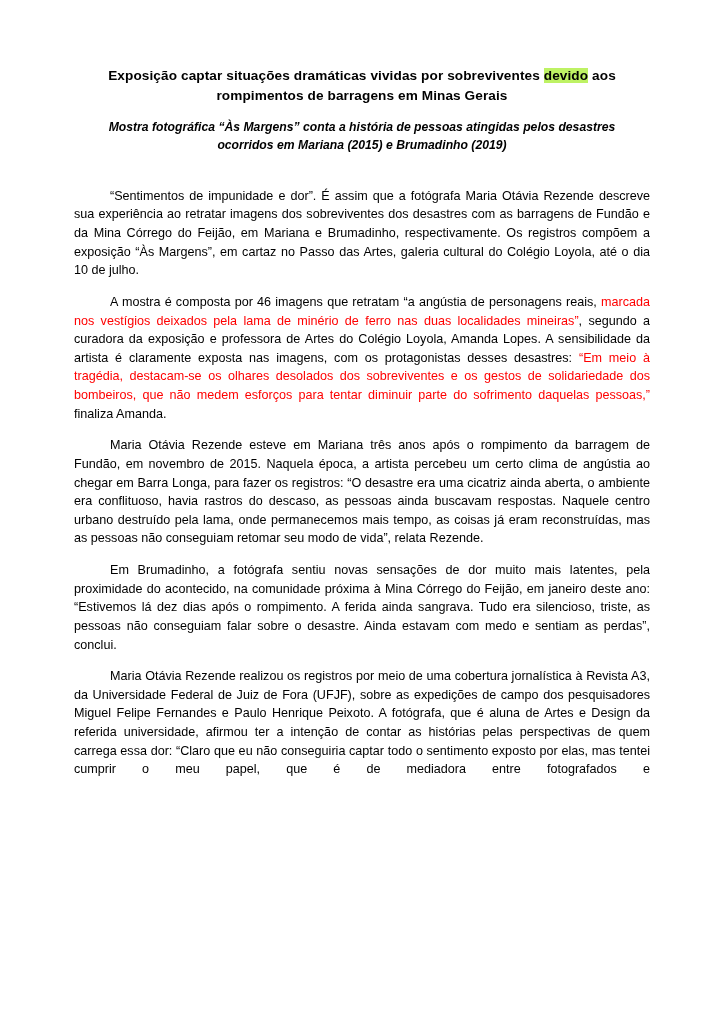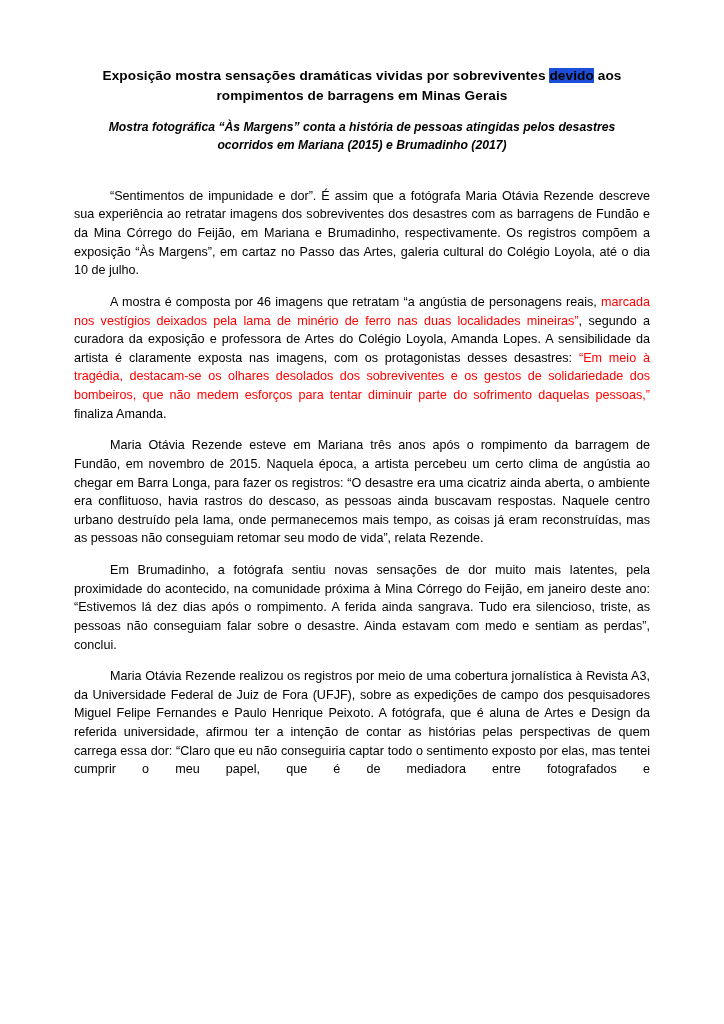--- a/index.html
+++ b/index.html
@@ -23,21 +23,21 @@
   }
   .doc-title {
     font-size: 13.6px;
     font-weight: bold;
     text-align: center;
     line-height: 1.45;
     margin: 0 0 2px 0;
     letter-spacing: 0.1px;
   }
   .doc-title .hl {
-    background: #1d4ed8;
+    background: #bef264;
   }
   .subtitle {
     font-size: 12.2px;
     font-style: italic;
     font-weight: bold;
     text-align: center;
     line-height: 1.45;
     margin: 14px 0 0 0;
     padding: 0 24px;
   }
@@ -64,24 +64,24 @@
     text-align: justify;
     text-align-last: justify;
   }
 </style>
 </head>
 <body>
 
 <div class="page">
 
   <h1 class="doc-title">
-    <span>Exposição mostra sensações dramáticas vividas por sobreviventes </span><span class="hl">devido</span><span> aos rompimentos de barragens em Minas Gerais</span>
+    <span>Exposição captar situações dramáticas vividas por sobreviventes </span><span class="hl">devido</span><span> aos rompimentos de barragens em Minas Gerais</span>
   </h1>
 
-  <h2 class="subtitle">Mostra fotográfica “Às Margens” conta a história de pessoas atingidas pelos desastres ocorridos em Mariana (2015) e Brumadinho (2017)</h2>
+  <h2 class="subtitle">Mostra fotográfica “Às Margens” conta a história de pessoas atingidas pelos desastres ocorridos em Mariana (2015) e Brumadinho (2019)</h2>
 
   <div class="body-copy">
     <p class="para"><span>“Sentimentos de impunidade e dor”. É assim que a fotógrafa Maria Otávia Rezende descreve sua experiência ao retratar imagens dos sobreviventes dos desastres com as barragens de Fundão e da Mina Córrego do Feijão, em Mariana e Brumadinho, respectivamente. Os registros compõem a exposição “Às Margens”, em cartaz no Passo das Artes, galeria cultural do Colégio Loyola, até o dia 10 de julho.</span></p>
     <p class="para"><span>A mostra é composta por 46 imagens que retratam “a angústia de personagens reais, </span><span class="red">marcada nos vestígios deixados pela lama de minério de ferro nas duas localidades mineiras”</span><span>, segundo a curadora da exposição e professora de Artes do Colégio Loyola, Amanda Lopes. A sensibilidade da artista é claramente exposta nas imagens, com os protagonistas desses desastres: </span><span class="red">“Em meio à tragédia, destacam-se os olhares desolados dos sobreviventes e os gestos de solidariedade dos bombeiros, que não medem esforços para tentar diminuir parte do sofrimento daquelas pessoas,”</span><span> finaliza Amanda.</span></p>
     <p class="para"><span>Maria Otávia Rezende esteve em Mariana três anos após o rompimento da barragem de Fundão, em novembro de 2015. Naquela época, a artista percebeu um certo clima de angústia ao chegar em Barra Longa, para fazer os registros: “O desastre era uma cicatriz ainda aberta, o ambiente era conflituoso, havia rastros do descaso, as pessoas ainda buscavam respostas. Naquele centro urbano destruído pela lama, onde permanecemos mais tempo, as coisas já eram reconstruídas, mas as pessoas não conseguiam retomar seu modo de vida”, relata Rezende.</span></p>
     <p class="para"><span>Em Brumadinho, a fotógrafa sentiu novas sensações de dor muito mais latentes, pela proximidade do acontecido, na comunidade próxima à Mina Córrego do Feijão, em janeiro deste ano: “Estivemos lá dez dias após o rompimento. A ferida ainda sangrava. Tudo era silencioso, triste, as pessoas não conseguiam falar sobre o desastre. Ainda estavam com medo e sentiam as perdas”, conclui.</span></p>
     <p class="para justify-all"><span>Maria Otávia Rezende realizou os registros por meio de uma cobertura jornalística à </span><span class="ital">Revista A3</span><span>, da Universidade Federal de Juiz de Fora (UFJF), sobre as expedições de campo dos pesquisadores Miguel Felipe Fernandes e Paulo Henrique Peixoto. A fotógrafa, que é aluna de Artes e Design da referida universidade, afirmou ter a intenção de contar as histórias pelas perspectivas de quem carrega essa dor: “Claro que eu não conseguiria captar todo o sentimento exposto por elas, mas tentei cumprir o meu papel, que é de mediadora entre fotografados e</span></p>
   </div>
 
 </div>

